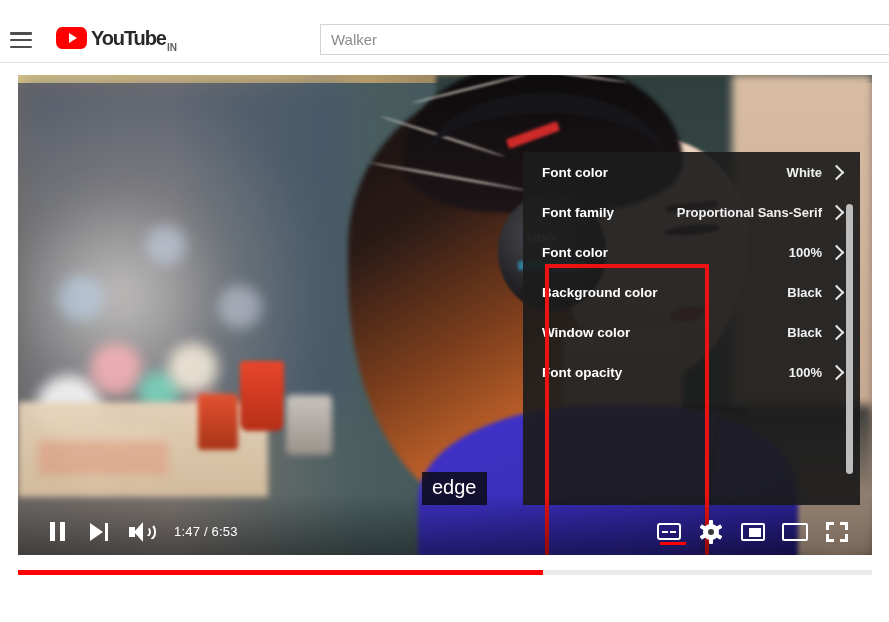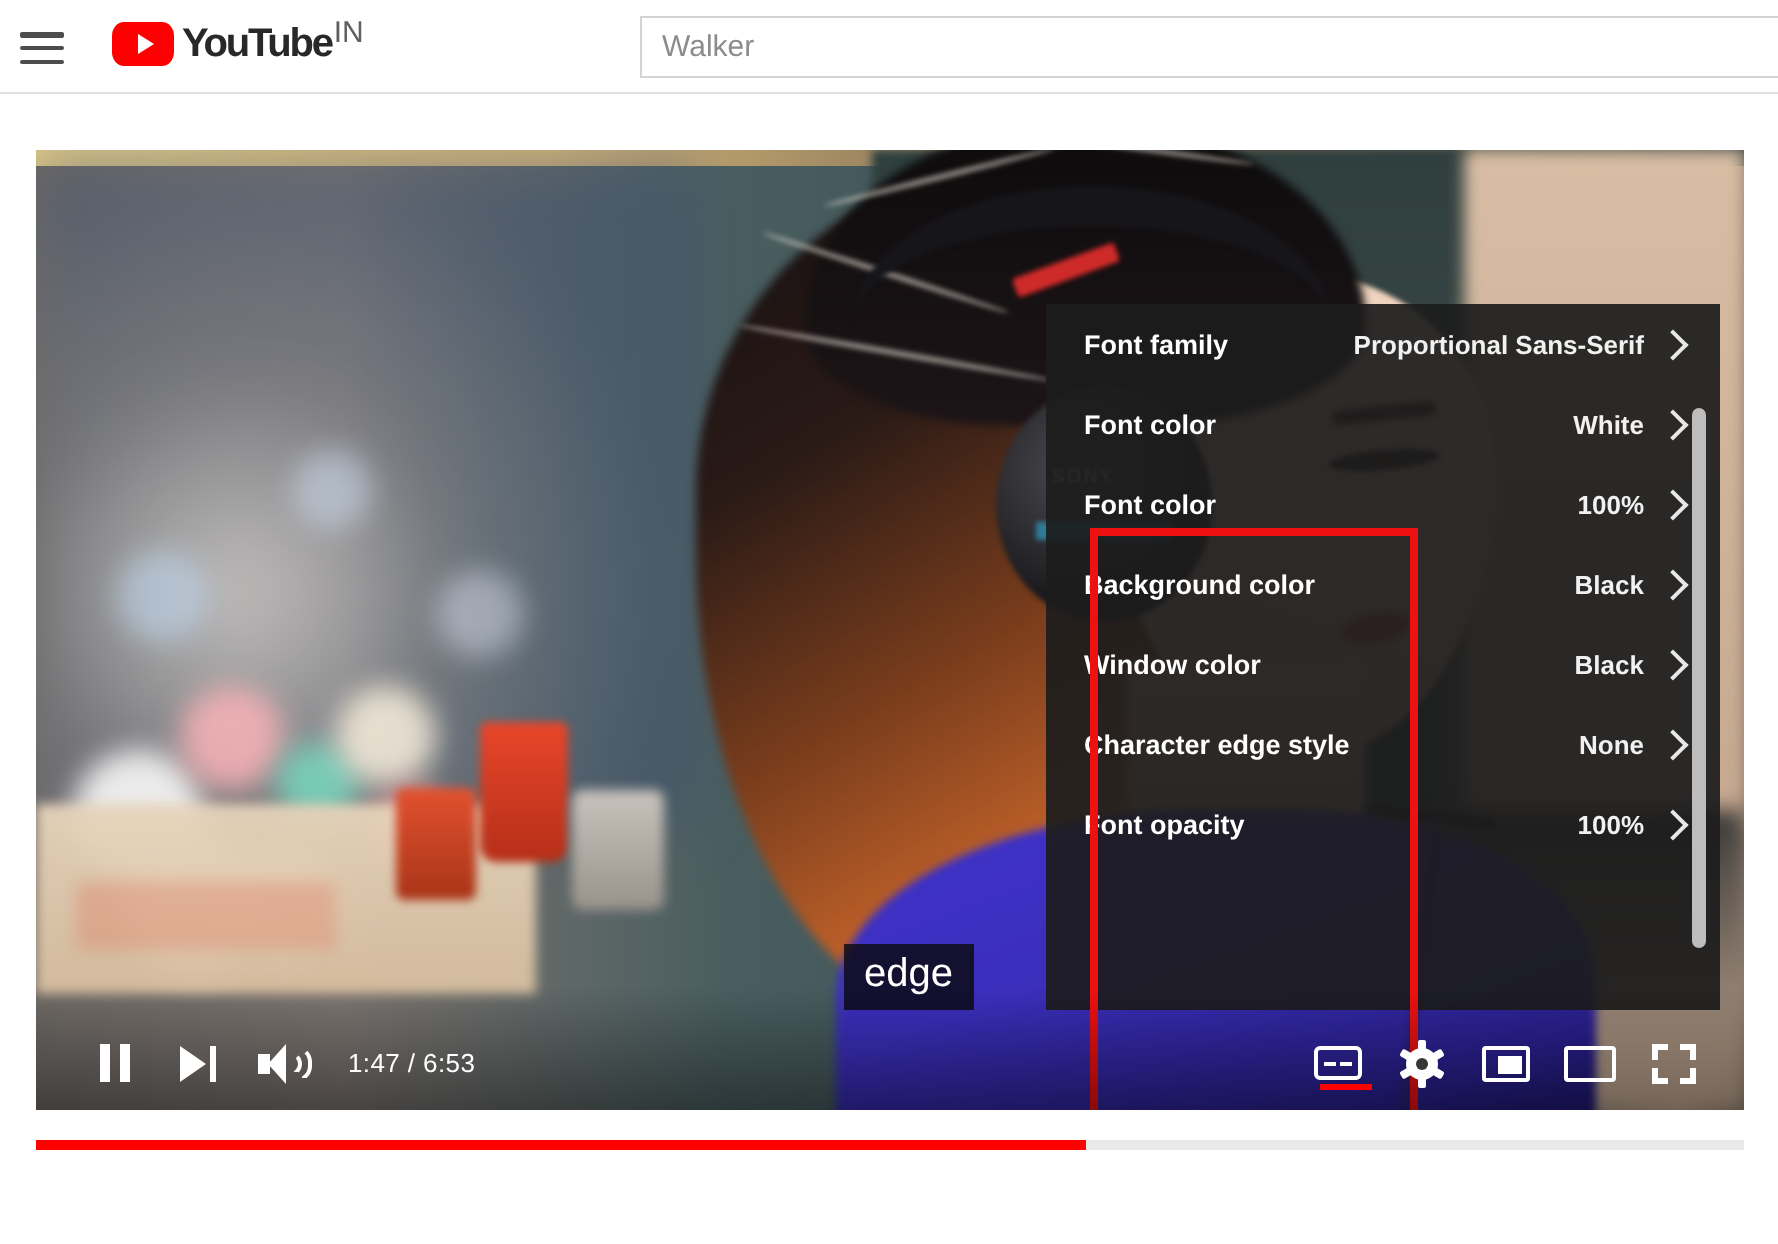--- a/index.html
+++ b/index.html
@@ -8,21 +8,21 @@
     margin: 0; padding: 0;
     width: 889px; height: 622px;
     overflow: hidden;
     background: #fff;
     font-family: "Liberation Sans", sans-serif;
   }
   #page { position: relative; width: 889px; height: 622px; background: #ffffff; }
 
   
   .yt-header {
-    position: absolute; left: 0; top: 0; width: 889px; height: 47px;
+    position: absolute; left: 0; top: 16px; width: 889px; height: 47px;
     background: #ffffff; border-bottom: 1px solid #e0e0e0;
   }
   .hamburger {
     position: absolute; left: 10px; top: 14px;
     width: 24px; height: 20px; padding: 2px 0;
     display: flex; flex-direction: column; justify-content: space-between;
     cursor: pointer;
   }
   .hamburger span { display: block; height: 2.5px; width: 22px; background: #4d4d4d; border-radius: 1px; }
 
@@ -35,21 +35,21 @@
     width: 0; height: 0;
     border-left: 8px solid #ffffff;
     border-top: 5px solid transparent;
     border-bottom: 5px solid transparent;
     margin-left: 2px;
   }
   .logo-word {
     font-size: 20px; font-weight: bold; color: #282828;
     letter-spacing: -1.1px; line-height: 22px; font-family: "Liberation Sans", sans-serif;
   }
-  .logo-sup { font-size: 15px; color: #606060; line-height: 11px; margin-left: 1px; font-weight: normal; }
+  .logo-sup { font-size: 10px; color: #606060; line-height: 11px; margin-left: 1px; font-weight: bold; margin-top: 15px; }
 
   .search-box {
     position: absolute; left: 320px; top: 8px; width: 600px; height: 31px;
     border: 1px solid #d3d3d3; background: #fff;
     font-size: 15px; color: #8c8c8c; padding: 0 10px;
     display: flex; align-items: center; font-family: "Liberation Sans", sans-serif;
   }
 
   
   .player {
@@ -317,62 +317,56 @@
 
       <div class="sweater"></div>
       <div class="cable"></div>
     </div>
 
     <div class="caption">edge</div>
 
     <div class="settings-menu">
 
       <div class="menu-row">
+        <span class="menu-label">Font color</span>
+        <span class="menu-spacer"></span>
+        <span class="menu-value">White</span>
+        <span class="menu-chevron"></span>
+      </div>
+
+      <div class="menu-row">
         <span class="menu-label">Font family</span>
         <span class="menu-spacer"></span>
         <span class="menu-value">Proportional Sans-Serif</span>
         <span class="menu-chevron"></span>
       </div>
 
       <div class="menu-row">
         <span class="menu-label">Font color</span>
         <span class="menu-spacer"></span>
-        <span class="menu-value">White</span>
-        <span class="menu-chevron"></span>
-      </div>
-
-      <div class="menu-row">
-        <span class="menu-label">Font color</span>
-        <span class="menu-spacer"></span>
         <span class="menu-value">100%</span>
         <span class="menu-chevron"></span>
       </div>
 
       <div class="menu-row">
         <span class="menu-label">Background color</span>
         <span class="menu-spacer"></span>
         <span class="menu-value">Black</span>
         <span class="menu-chevron"></span>
       </div>
 
 
       <div class="menu-row">
         <span class="menu-label">Window color</span>
         <span class="menu-spacer"></span>
         <span class="menu-value">Black</span>
         <span class="menu-chevron"></span>
       </div>
 
 
-      <div class="menu-row">
-        <span class="menu-label">Character edge style</span>
-        <span class="menu-spacer"></span>
-        <span class="menu-value">None</span>
-        <span class="menu-chevron"></span>
-      </div>
 
       <div class="menu-row">
         <span class="menu-label">Font opacity</span>
         <span class="menu-spacer"></span>
         <span class="menu-value">100%</span>
         <span class="menu-chevron"></span>
       </div>
 
       <div class="menu-scrollbar">
         <div class="menu-thumb"></div>

